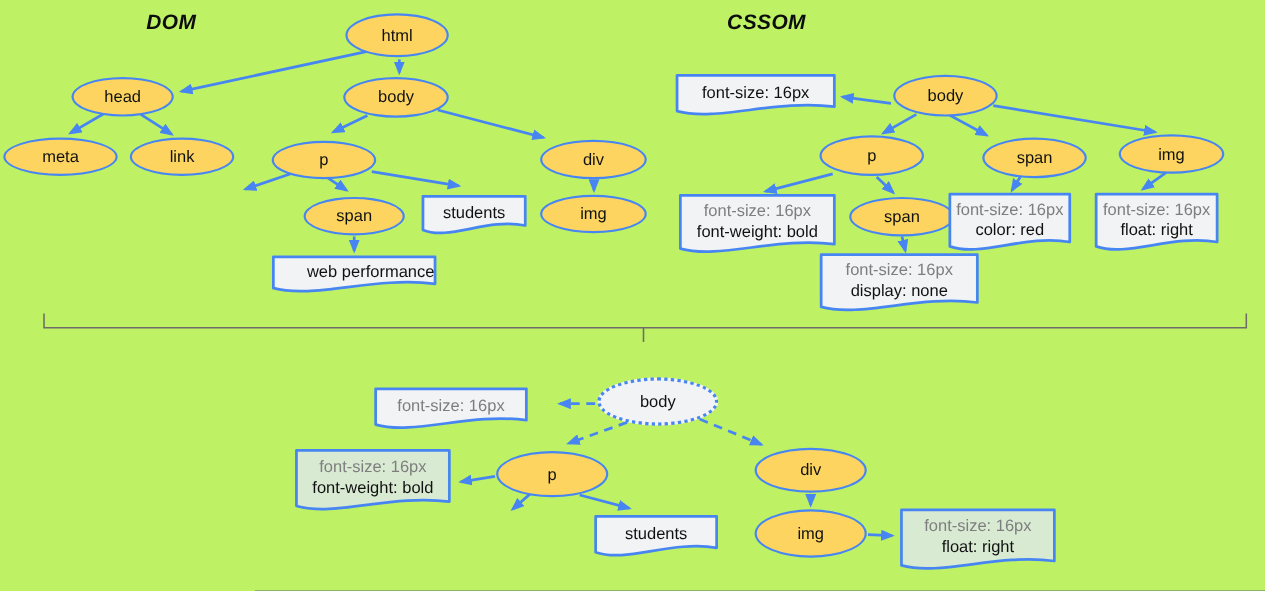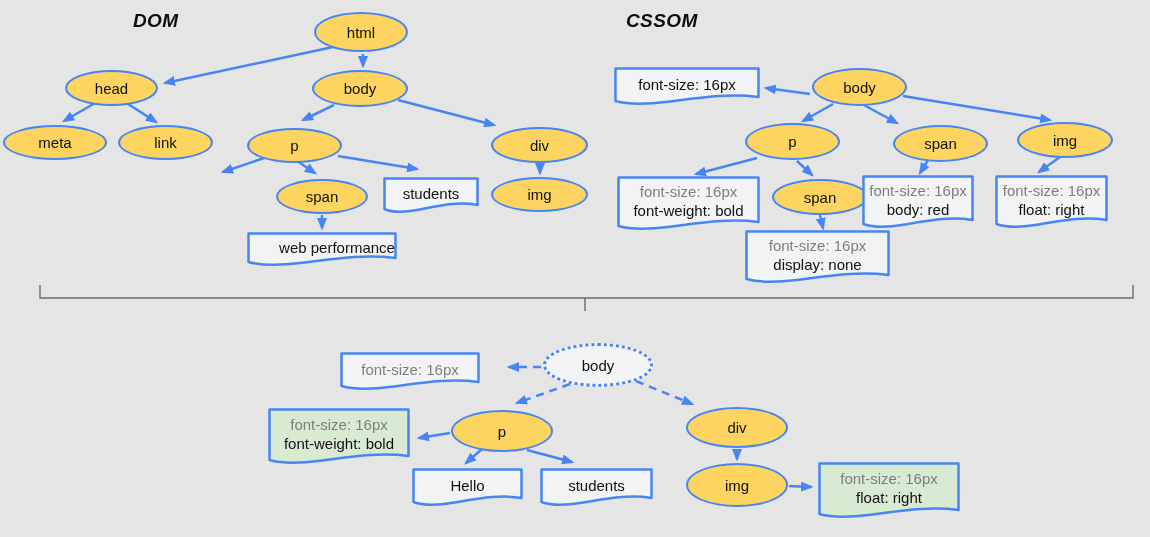--- a/index.html
+++ b/index.html
@@ -1,18 +1,18 @@
 <!DOCTYPE html>
 <html><head>
 <meta charset="utf-8">
 <style>
   html,body{margin:0;padding:0;background:#4c646d;}
   .canvas{
     position:relative;width:1150px;height:537px;overflow:hidden;
-    background:#e5e5e5;
+    background:#bef264;
     font-family:"Liberation Sans", sans-serif;
     color:#111;
   }
   .overlay{position:absolute;left:0;top:0;z-index:1;}
   .conn{stroke:#4786f2;stroke-width:2.5;fill:none;}
   .conn.dash{stroke-dasharray:8 6;}
   .divider{stroke:#6f6b67;stroke-width:1.4;fill:none;}
   .sec-title{
     position:absolute;z-index:3;font-size:19px;font-weight:800;font-style:italic;
     color:#0d0d0d;letter-spacing:.4px;white-space:nowrap;
@@ -75,21 +75,21 @@
     <line class="conn dash" x1="570" y1="384" x2="517" y2="403" marker-end="url(#ah)"></line>
     <line class="conn dash" x1="636" y1="381" x2="692" y2="404" marker-end="url(#ah)"></line>
     <line class="conn" x1="450" y1="433" x2="419" y2="438" marker-end="url(#ah)"></line>
     <line class="conn" x1="482" y1="449" x2="466" y2="463" marker-end="url(#ah)"></line>
     <line class="conn" x1="527" y1="450" x2="572" y2="462" marker-end="url(#ah)"></line>
     <line class="conn" x1="737" y1="449" x2="737" y2="459" marker-end="url(#ah)"></line>
     <line class="conn" x1="789" y1="486" x2="811" y2="487" marker-end="url(#ah)"></line>
   </svg>
 
   <div class="sec-title" style="left:133px;top:10px">DOM</div>
-  <div class="sec-title" style="left:626px;top:10px">CSSOM</div>
+  <div class="sec-title" style="left:661px;top:10px">CSSOM</div>
 
   <div class="enode" style="left:314px;top:12px;width:94px;height:40px">html</div>
   <div class="enode" style="left:65px;top:70px;width:93px;height:36px">head</div>
   <div class="enode" style="left:312px;top:70px;width:96px;height:37px">body</div>
   <div class="enode" style="left:118px;top:125px;width:95px;height:35px">link</div>
   <div class="enode" style="left:3px;top:125px;width:104px;height:35px">meta</div>
   <div class="enode" style="left:247px;top:128px;width:95px;height:35px">p</div>
   <div class="enode" style="left:491px;top:127px;width:97px;height:36px">div</div>
   <div class="enode" style="left:276px;top:179px;width:92px;height:35px">span</div>
   <div class="enode" style="left:491px;top:177px;width:97px;height:35px">img</div>
@@ -124,21 +124,21 @@
         <path d="M1.5,1.5 L141.5,1.5 L141.5,46 C 88.7,39 37.2,60 1.5,50 Z" style="fill:var(--fill);stroke:#4786f2;stroke-width:2.5;stroke-linejoin:round;"></path>
       </svg>
     <div class="line muted">font-size: 16px</div>
     <div class="line">font-weight: bold</div>
   </div>
   <div class="docbox" style="left:862px;top:175px;width:112px;height:55px">
       <svg width="112" height="55" viewBox="0 0 112 55">
         <path d="M1.5,1.5 L110.5,1.5 L110.5,45 C 69.4,38 29.1,59 1.5,49 Z" style="fill:var(--fill);stroke:#4786f2;stroke-width:2.5;stroke-linejoin:round;"></path>
       </svg>
     <div class="line muted">font-size: 16px</div>
-    <div class="line">body: red</div>
+    <div class="line">color: red</div>
   </div>
   <div class="docbox" style="left:995px;top:175px;width:113px;height:55px">
       <svg width="113" height="55" viewBox="0 0 113 55">
         <path d="M1.5,1.5 L111.5,1.5 L111.5,45 C 70.1,38 29.4,59 1.5,49 Z" style="fill:var(--fill);stroke:#4786f2;stroke-width:2.5;stroke-linejoin:round;"></path>
       </svg>
     <div class="line muted">font-size: 16px</div>
     <div class="line">float: right</div>
   </div>
   <div class="docbox" style="left:745px;top:230px;width:145px;height:55px">
       <svg width="145" height="55" viewBox="0 0 145 55">
@@ -159,26 +159,20 @@
       </svg>
     <div class="line muted">font-size: 16px</div>
   </div>
   <div class="docbox green" style="left:268px;top:408px;width:142px;height:58px">
       <svg width="142" height="58" viewBox="0 0 142 58">
         <path d="M1.5,1.5 L140.5,1.5 L140.5,48 C 88.0,41 36.9,62 1.5,52 Z" style="fill:var(--fill);stroke:#4786f2;stroke-width:2.5;stroke-linejoin:round;"></path>
       </svg>
     <div class="line muted">font-size: 16px</div>
     <div class="line">font-weight: bold</div>
   </div>
-  <div class="docbox" style="left:412px;top:468px;width:111px;height:40px">
-      <svg width="111" height="40" viewBox="0 0 111 40">
-        <path d="M1.5,1.5 L109.5,1.5 L109.5,30 C 68.8,23 28.9,44 1.5,34 Z" style="fill:var(--fill);stroke:#4786f2;stroke-width:2.5;stroke-linejoin:round;"></path>
-      </svg>
-    <div class="line">Hello</div>
-  </div>
   <div class="docbox" style="left:540px;top:468px;width:113px;height:40px">
       <svg width="113" height="40" viewBox="0 0 113 40">
         <path d="M1.5,1.5 L111.5,1.5 L111.5,30 C 70.1,23 29.4,44 1.5,34 Z" style="fill:var(--fill);stroke:#4786f2;stroke-width:2.5;stroke-linejoin:round;"></path>
       </svg>
     <div class="line">students</div>
   </div>
   <div class="docbox green" style="left:818px;top:462px;width:142px;height:58px">
       <svg width="142" height="58" viewBox="0 0 142 58">
         <path d="M1.5,1.5 L140.5,1.5 L140.5,48 C 88.0,41 36.9,62 1.5,52 Z" style="fill:var(--fill);stroke:#4786f2;stroke-width:2.5;stroke-linejoin:round;"></path>
       </svg>

